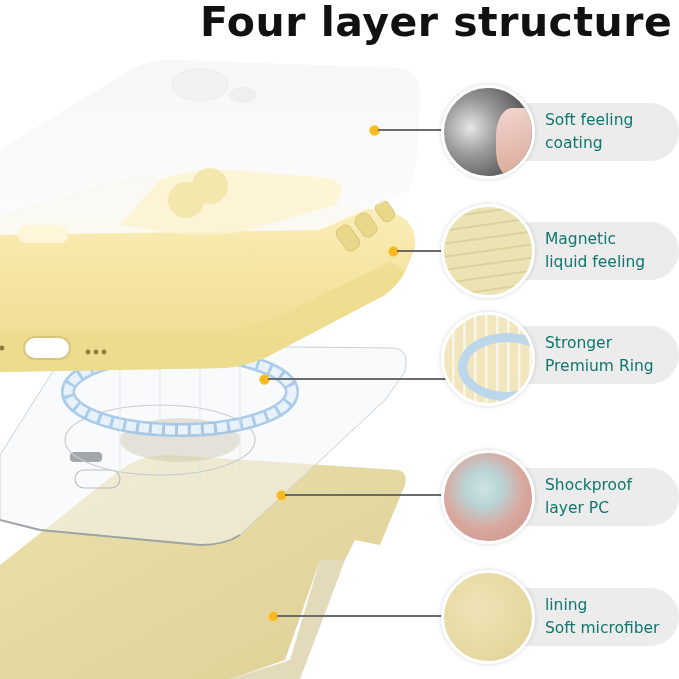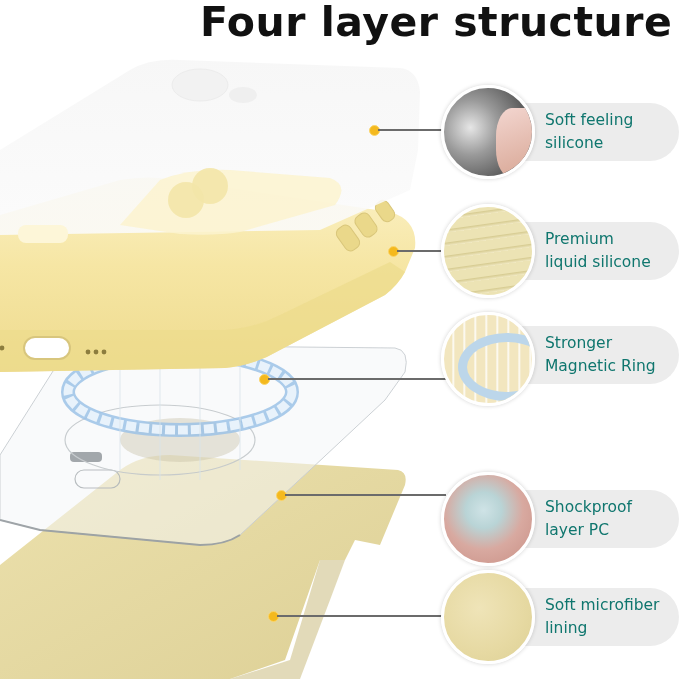--- a/index.html
+++ b/index.html
@@ -99,61 +99,61 @@
 <div class="dot" style="left:276px; top:490px;"></div>
 <div class="connector" style="left:285px; top:494px; width:161px;"></div>
 
 <div class="dot" style="left:268px; top:611px;"></div>
 <div class="connector" style="left:277px; top:615px; width:169px;"></div>
 
 <div class="feature" style="top:85px;">
   <div class="pill">
     <div class="pill-text">
       <div>Soft feeling</div>
-      <div>silicone</div>
+      <div>coating</div>
     </div>
   </div>
   <div class="thumb" style="background:radial-gradient(circle at 30% 45%, #e6e6e6 0, #9a9a9a 35%, #5f5f5f 70%);">
     <div style="position:absolute; left:52px; top:20px; width:40px; height:70px; background:linear-gradient(160deg,#f3d6d0,#d7a593); border-radius:40% 10% 0 40%;"></div>
   </div>
 </div>
 
 <div class="feature" style="top:204px;">
   <div class="pill">
     <div class="pill-text">
-      <div>Premium</div>
-      <div>liquid silicone</div>
+      <div>Magnetic</div>
+      <div>liquid feeling</div>
     </div>
   </div>
   <div class="thumb" style="background:repeating-linear-gradient(172deg,#ece3b4 0,#ece3b4 9px,#d8cd94 10px,#f1e9c3 13px);"></div>
 </div>
 
 <div class="feature" style="top:312px;">
   <div class="pill" style="top:14px;">
     <div class="pill-text">
       <div>Stronger</div>
-      <div>Magnetic Ring</div>
+      <div>Premium Ring</div>
     </div>
   </div>
   <div class="thumb" style="background:repeating-linear-gradient(90deg,#f2e6bf 0,#f2e6bf 8px,#ffffff 9px,#f2e6bf 11px);">
     <div style="position:absolute; left:14px; top:18px; width:80px; height:50px; border:9px solid #bcd6ea; border-right-color:transparent; border-radius:50%;"></div>
   </div>
 </div>
 
-<div class="feature" style="top:472px;text-decoration:underline;">
+<div class="feature" style="top:450px;text-decoration:underline;">
   <div class="pill">
     <div class="pill-text">
       <div>Shockproof</div>
       <div>layer PC</div>
     </div>
   </div>
   <div class="thumb" style="background:radial-gradient(circle at 45% 40%, #cfe3e6 0, #b9d4d6 25%, #d8a9a0 55%, #c98f84 100%);"></div>
 </div>
 
 <div class="feature" style="top:570px;">
   <div class="pill">
     <div class="pill-text">
+      <div>lining</div>
       <div>Soft microfiber</div>
-      <div>lining</div>
     </div>
   </div>
   <div class="thumb" style="background:radial-gradient(circle at 40% 40%, #efe4b8 0, #e6d9a2 60%, #ddd095 100%);"></div>
 </div>
 
 </body></html>

